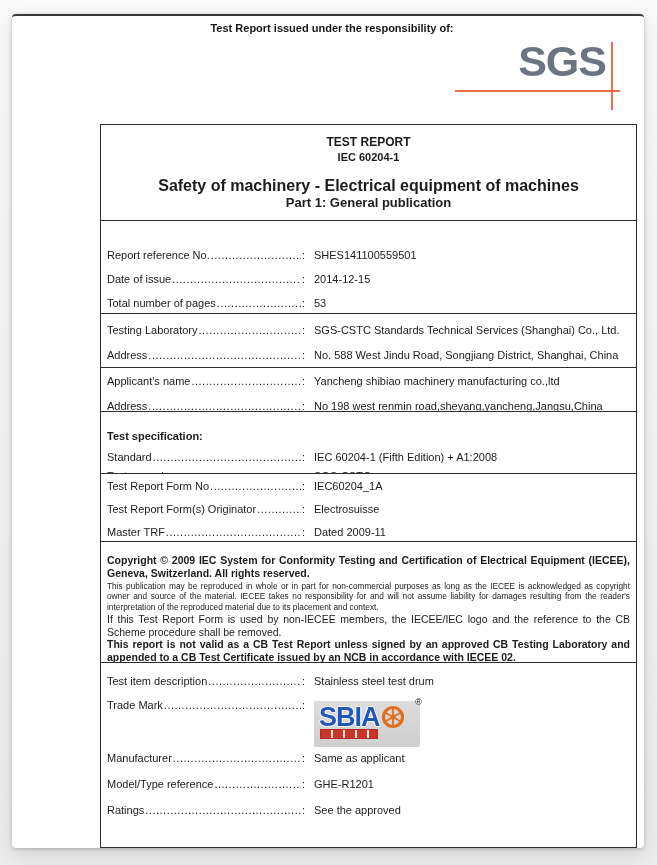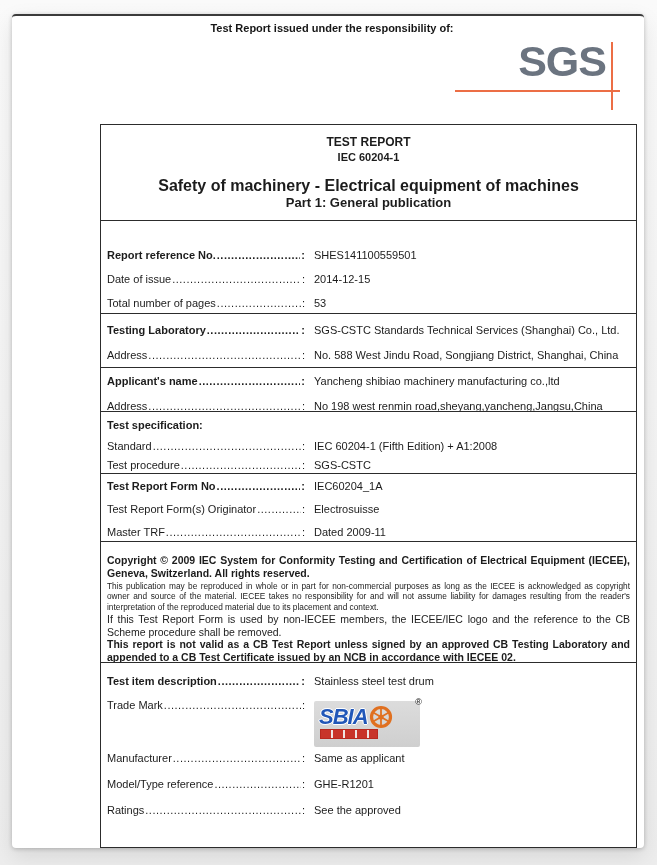--- a/index.html
+++ b/index.html
@@ -30,55 +30,55 @@
   .report-table {
     position:absolute; left:88px; top:108px; width:537px; height:724px;
     border:1.5px solid #2c2c2c; background:#fff; display:flex; flex-direction:column;
   }
   .sec { border-top:1.5px solid #2c2c2c; padding:0 6px; overflow:hidden; }
   .sec:first-child { border-top:none; }
   .sec-a { height:95px; text-align:center; padding-top:10px; }
   .sec-b { height:93px; padding-top:22px; }
   .sec-c { height:54px; padding-top:3px; }
   .sec-d { height:44px; padding-top:0; }
-  .sec-e { height:62px; padding-top:3px; }
+  .sec-e { height:62px; padding-top:14px; }
   .sec-f { height:68px; padding-top:0; }
   .sec-g { height:121px; padding-top:12px; }
   .sec-h { height:166px; padding-top:6px; }
   .t1 { font-size:12px; font-weight:bold; line-height:15px; }
   .t2 { font-size:11px; font-weight:bold; line-height:14px; }
   .t3 { font-size:16px; font-weight:bold; line-height:17px; margin-top:13px; }
   .t4 { font-size:13px; font-weight:bold; line-height:17px; }
   .row { display:flex; align-items:center; height:24px; font-size:11px; }
   .sec-c .row, .sec-d .row { height:25px; }
   .sec-e .row { height:19px; }
   .sec-f .row { height:23px; }
   .sec-h .row { height:26px; }
   .sec-h .row-first { height:24px; }
   .label-wrap { width:198px; display:flex; align-items:baseline; white-space:nowrap; }
   .dots { flex:1; overflow:hidden; white-space:nowrap; margin:0 1px; }
   .dots::before { content:"......................................................................................."; letter-spacing:.5px; font-size:11px; }
   .value { margin-left:9px; white-space:nowrap; }
-  .b { font-weight:bold; }
+  .b { font-weight:normal; }
   .sec-heading { font-size:11px; font-weight:bold; line-height:21px; }
   
   .cp-bold { font-size:10.5px; font-weight:bold; line-height:13px; text-align:justify; }
   .cp-small { font-size:8.3px; line-height:10.4px; text-align:justify; margin-top:1px; }
   .cp-norm { font-size:10.5px; line-height:12.5px; text-align:justify; margin-top:1px; }
   
   .trade-row { display:flex; height:52px; align-items:flex-start; font-size:11px; }
   .trade-row .label-wrap { padding-top:6px; }
   .tm-box {
     margin-left:9px; margin-top:8px; position:relative;
     width:106px; height:46px; background:linear-gradient(180deg,#dcdcdc,#cfcfcf);
     border-radius:2px;
   }
   .tm-inner { display:flex; align-items:center; padding:4px 4px 0 5px; }
   .tm-text {
-    font-size:22px; font-weight:bold; font-style:italic; color:#2157b8;
+    font-size:27px; font-weight:bold; color:#2157b8;
     letter-spacing:-1px; line-height:22px;
     text-shadow:1px 0 0 #fff, -1px 0 0 #fff, 0 1px 0 #fff, 0 -1px 0 #fff;
   }
   .tm-wheel { width:24px; height:24px; margin-left:1px; }
   .tm-reg { position:absolute; top:-4px; right:-2px; font-size:9px; color:#111; }
   .tm-redstrip {
     position:absolute; left:6px; top:28px; width:58px; height:10px;
     background:repeating-linear-gradient(90deg,#c8342a 0 10px,#efe6e4 10px 12px);
     border:1px solid #b8281f;
   }

